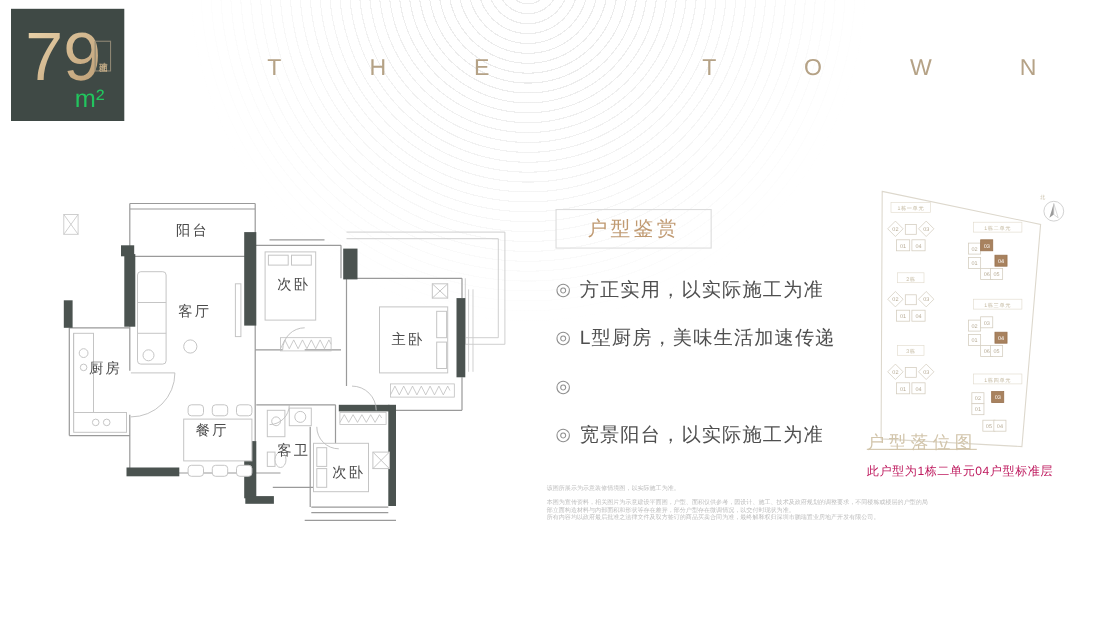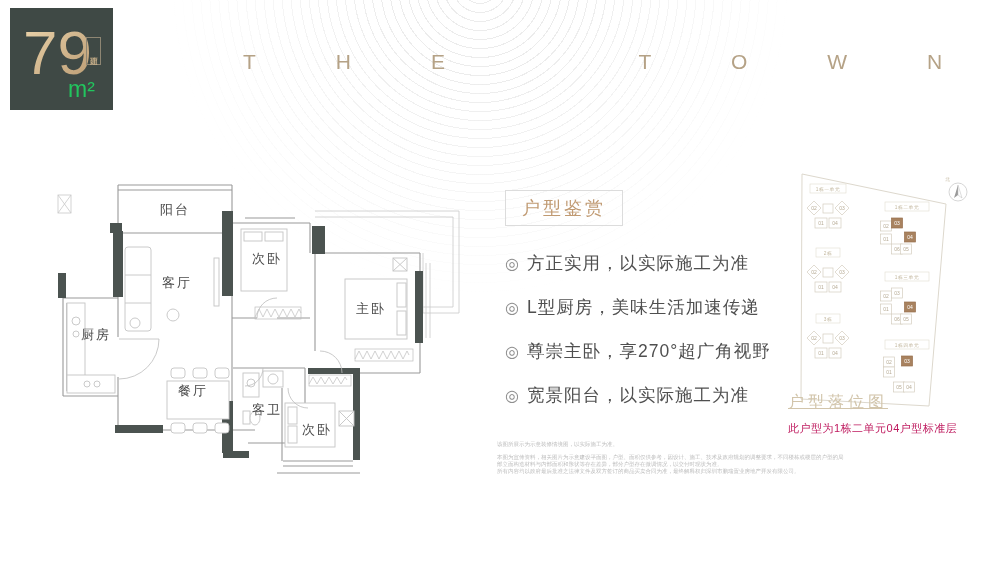--- a/index.html
+++ b/index.html
@@ -20,21 +20,21 @@
   .badge .tag{color:#cdb38c;font-size:8px;line-height:1.15;text-align:center;display:flex;
               align-items:center;justify-content:center;writing-mode:vertical-rl;letter-spacing:1px;}
   .badge .unit{position:absolute;left:58px;top:68px;font-size:23px;color:#22c55e;}
   
   .brand{position:absolute;left:243px;top:50px;font-size:21px;color:#b5a286;
          letter-spacing:80px;word-spacing:28px;white-space:nowrap;}
   
   .floorplan{position:absolute;left:55px;top:163px;}
   
   .features{position:absolute;left:505px;top:190px;width:290px;}
-  .features .header{display:inline-block;border:1px solid #dcdcdc;padding:5px 16px;
+  .features .header{display:inline-block;border:1px solid #dcdcdc;padding:5px 28px;
                     color:#c09a72;font-size:18px;letter-spacing:3px;}
   .features ul{list-style:none;margin:25px 0 0 0;padding:0;}
   .features li{display:flex;align-items:center;height:24px;margin-bottom:20px;
                font-size:17.5px;color:#4f4f4f;letter-spacing:1px;}
   .features li .dot{color:#8f8f8f;margin-right:7px;font-size:16px;}
   
   .siteplan{position:absolute;left:785px;top:165px;}
   .siteplan-title{position:absolute;left:788px;top:392px;font-size:16px;color:#d2c5ab;letter-spacing:4px;text-decoration:underline;}
   .siteplan-caption{position:absolute;left:788px;top:421px;font-size:11px;color:#be185d;letter-spacing:.5px;}
   
@@ -193,21 +193,20 @@
       <li>
           <span class="dot">◎</span>
           <span>方正实用，以实际施工为准</span>
         </li>
       <li>
           <span class="dot">◎</span>
           <span>L型厨房，美味生活加速传递</span>
         </li>
       <li>
           <span class="dot">◎</span>
-          <span>尊崇主卧，享270°超广角视野</span>
         </li>
       <li>
           <span class="dot">◎</span>
           <span>宽景阳台，以实际施工为准</span>
         </li>
     </ul>
   </div>
 
   <svg class="siteplan" width="215" height="250" viewBox="0 0 215 250">
     <polygon points="17,9 161,39 144,241 16,234" fill="none" stroke="#ddd8cd" stroke-width="1"></polygon>

